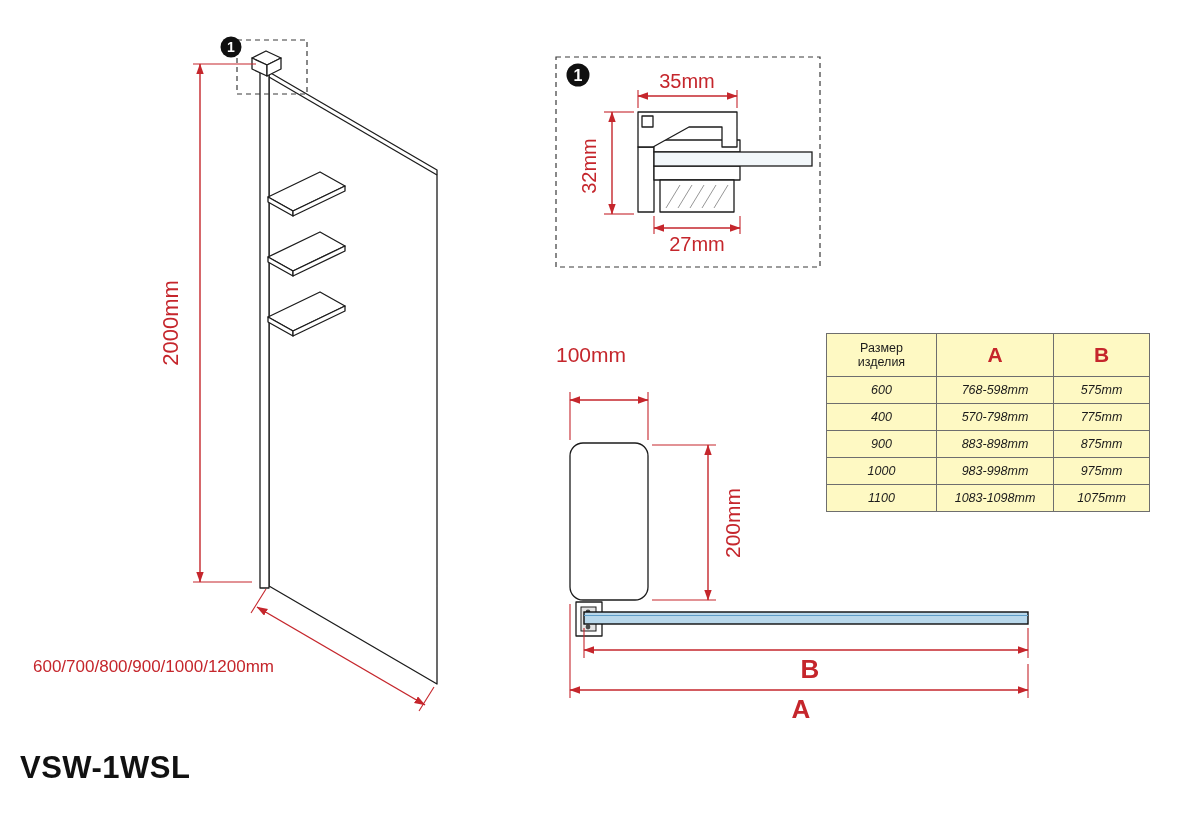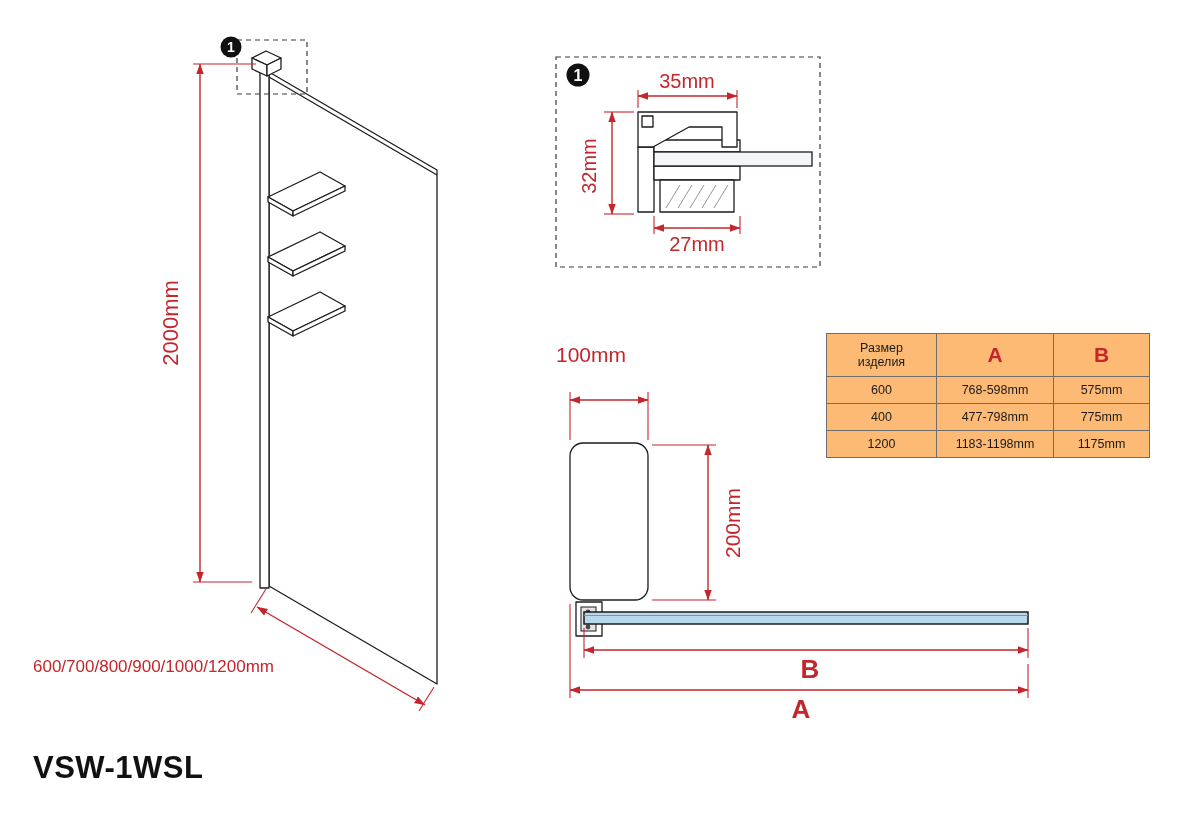--- a/index.html
+++ b/index.html
@@ -28,33 +28,33 @@
   .dim-text-20{fill:var(--dim_red);font-size:20px;}
   .dim-text-22{fill:var(--dim_red);font-size:22px;}
   .dim-text-list{fill:var(--dim_red);font-size:17px;}
   .dim-letter{fill:var(--dim_red);font-size:26px;font-weight:bold;}
   .callout-circle{fill:#101010;}
   .callout-num{fill:#ffffff;font-size:14px;font-weight:bold;}
   .callout-num-lg{fill:#ffffff;font-size:16px;font-weight:bold;}
   
   .size-table{
     position:absolute;left:826px;top:333px;width:323px;
-    border-collapse:collapse;table-layout:fixed;background:#fdba74;
+    border-collapse:collapse;table-layout:fixed;background:#fef9c3;
   }
   .size-table th,.size-table td{
     border:1px solid var(--table_border);
     text-align:center;vertical-align:middle;
     color:#1b1b1b;font-size:12.5px;padding:0;
   }
   .size-table thead th{height:42px;font-weight:normal;}
   .size-table th.ab{color:var(--dim_red);font-size:21px;font-weight:bold;}
-  .size-table tbody td{height:26px;}
+  .size-table tbody td{height:26px;font-style:italic;}
   
   .model-title{
-    position:absolute;left:33px;top:750px;
+    position:absolute;left:20px;top:750px;
     font-size:31px;font-weight:800;color:#111;letter-spacing:0.5px;
   }
 </style>
 </head>
 <body>
 
 <svg id="art" width="1178" height="816" viewBox="0 0 1178 816">
   <defs>
     <marker id="arr" viewBox="0 0 10 7" refX="9.5" refY="3.5" markerWidth="11" markerHeight="8" markerUnits="userSpaceOnUse" orient="auto-start-reverse">
       <path d="M0,0 L10,3.5 L0,7 Z" style="fill:var(--dim_red)"></path>
@@ -214,24 +214,34 @@
     </tr>
   </thead>
   <tbody>
     <tr>
       <td>600</td>
       <td>768-598mm</td>
       <td>575mm</td>
     </tr>
     <tr>
       <td>400</td>
-      <td>477-798mm</td>
+      <td>570-798mm</td>
       <td>775mm</td>
     </tr>
     <tr>
-      <td>1200</td>
-      <td>1183-1198mm</td>
-      <td>1175mm</td>
+      <td>900</td>
+      <td>883-898mm</td>
+      <td>875mm</td>
+    </tr>
+    <tr>
+      <td>1000</td>
+      <td>983-998mm</td>
+      <td>975mm</td>
+    </tr>
+    <tr>
+      <td>1100</td>
+      <td>1083-1098mm</td>
+      <td>1075mm</td>
     </tr>
   </tbody>
 </table>
 
 <div class="model-title">VSW-1WSL</div>
 
 </body></html>

